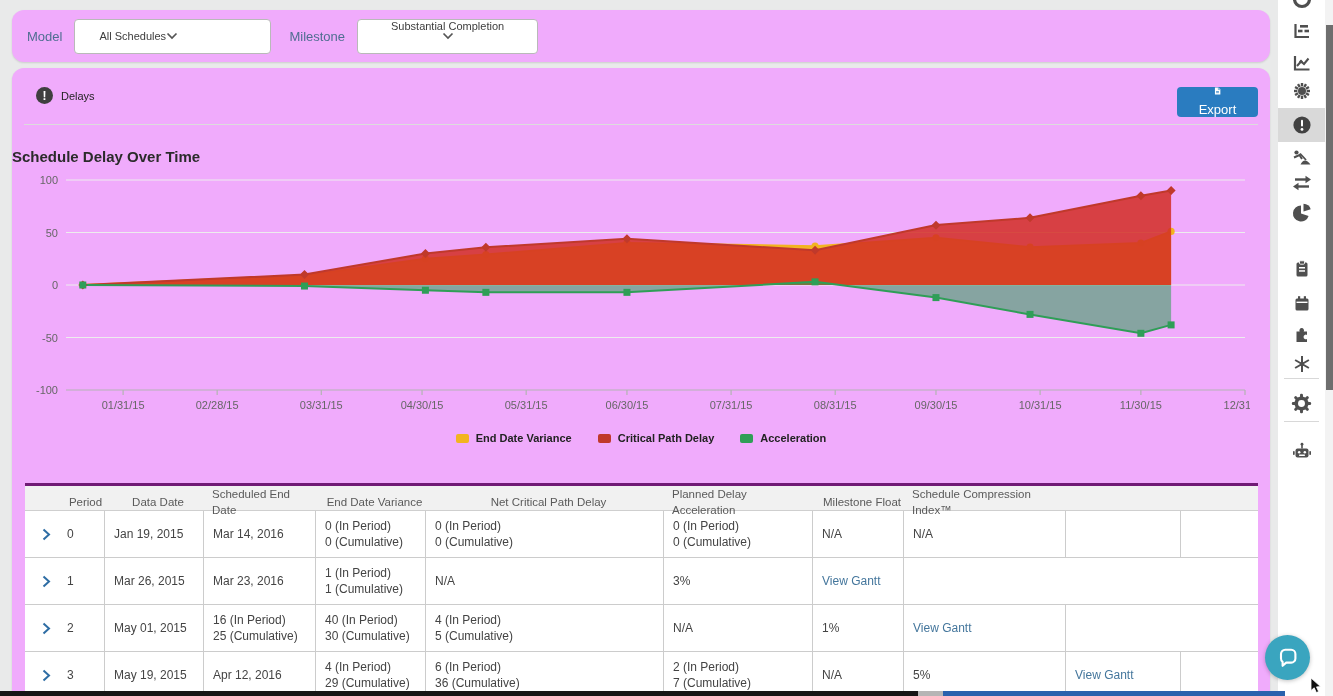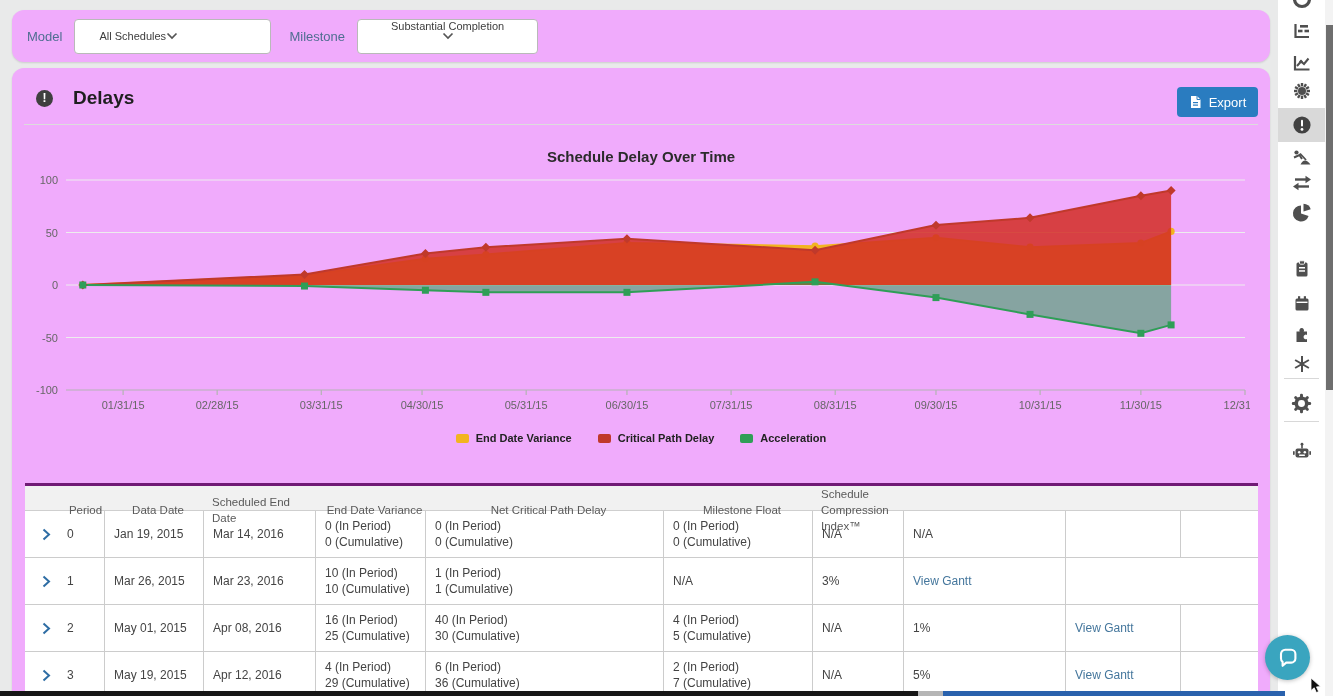--- a/index.html
+++ b/index.html
@@ -16,27 +16,27 @@
     display:flex; align-items:center; justify-content:flex-start; padding:0 24px;
     font-size:11px; color:#3d3d3d; margin-left:12px; cursor:pointer; }
   #model-select { width:197px; }
   #milestone-select { width:181px;flex-direction:column; }
 
   
   #main-card { left:12px; top:68px; width:1258px; height:640px; }
   #panel-header { position:absolute; left:24px; top:19px; display:flex; align-items:center; }
   #delays-icon { width:17px; height:17px; border-radius:50%; background:#3f3f3f; color:#fff;
     font-size:12px; font-weight:bold; display:flex; align-items:center; justify-content:center; }
-  #panel-title { margin-left:20px; font-size:19px; font-weight:bold; color:#1f1f1f; }
+  #panel-title { margin-left:8px; font-size:11px; font-weight:normal; color:#1f1f1f; }
   #export-button { position:absolute; left:1165px; top:19px; width:81px; height:30px;
     background:#2a7cc0; border:none; border-radius:4px; color:#fff; font-size:13px;
     display:flex; align-items:center; justify-content:center; gap:7px; cursor:pointer;
-    font-family:"Liberation Sans", sans-serif; }
+    font-family:"Liberation Sans", sans-serif;flex-direction:column; }
   #panel-divider { position:absolute; left:12px; right:12px; top:56px; height:1px; background:#dcdcdc; }
-  #chart-title { position:absolute; left:0; top:80px; width:100%; text-align:center;
+  #chart-title { position:absolute; left:0; top:80px; width:100%; text-align:left;
     font-size:15px; font-weight:bold; color:#2b2b2b; }
   #chart-box { position:absolute; left:18px; top:102px; width:1220px; height:252px; }
   #legend { position:absolute; left:0; top:364px; width:100%; display:flex;
     justify-content:center; gap:26px; }
   .legend-item { display:flex; align-items:center; gap:7px; cursor:pointer; }
   .legend-marker { width:13px; height:9px; border-radius:2px; }
   .legend-label { font-size:11px; font-weight:bold; color:#222; }
 
   
   #delay-table { position:absolute; left:13px; top:415px; width:1233px; font-size:12px; color:#444; }
@@ -194,20 +194,21 @@
     </div>
 
   <div id="delay-table">
       <div class="t-row t-head">
         <div class="t-cell"></div>
         <div class="t-cell">Period</div>
         <div class="t-cell">Data Date</div>
         <div class="t-cell">Scheduled End Date</div>
         <div class="t-cell">End Date Variance</div>
         <div class="t-cell">Net Critical Path Delay</div>
+        <div class="t-cell">Planned Delay Acceleration</div>
         <div class="t-cell">Milestone Float</div>
         <div class="t-cell">Schedule Compression Index™</div>
         <div class="t-cell"></div>
         <div class="t-cell"></div>
       </div>
       <div class="t-row t-body-row">
         <div class="t-cell expand-cell">
           <svg width="9" height="13" viewBox="0 0 9 13">
             <polyline points="1.5,1.5 7,6.5 1.5,11.5" fill="none" stroke="#2e6da4" stroke-width="2"></polyline>
           </svg>
@@ -235,43 +236,38 @@
       <div class="t-row t-body-row">
         <div class="t-cell expand-cell">
           <svg width="9" height="13" viewBox="0 0 9 13">
             <polyline points="1.5,1.5 7,6.5 1.5,11.5" fill="none" stroke="#2e6da4" stroke-width="2"></polyline>
           </svg>
         </div>
         <div class="t-cell ">1</div>
         <div class="t-cell brd">Mar 26, 2015</div>
         <div class="t-cell brd">Mar 23, 2016</div>
         <div class="t-cell brd">
-          <div>10 (In Period)</div>
-          <div>10 (Cumulative)</div>
-        </div>
-        <div class="t-cell brd">
           <div>1 (In Period)</div>
           <div>1 (Cumulative)</div>
         </div>
         <div class="t-cell brd">N/A</div>
         <div class="t-cell brd">3%</div>
         <div class="t-cell brd">
           <span class="gantt-link">View Gantt</span>
         </div>
         <div class="t-cell brd"></div>
       </div>
       <div class="t-row t-body-row">
         <div class="t-cell expand-cell">
           <svg width="9" height="13" viewBox="0 0 9 13">
             <polyline points="1.5,1.5 7,6.5 1.5,11.5" fill="none" stroke="#2e6da4" stroke-width="2"></polyline>
           </svg>
         </div>
         <div class="t-cell ">2</div>
         <div class="t-cell brd">May 01, 2015</div>
-        <div class="t-cell brd">Apr 08, 2016</div>
         <div class="t-cell brd">
           <div>16 (In Period)</div>
           <div>25 (Cumulative)</div>
         </div>
         <div class="t-cell brd">
           <div>40 (In Period)</div>
           <div>30 (Cumulative)</div>
         </div>
         <div class="t-cell brd">
           <div>4 (In Period)</div>

